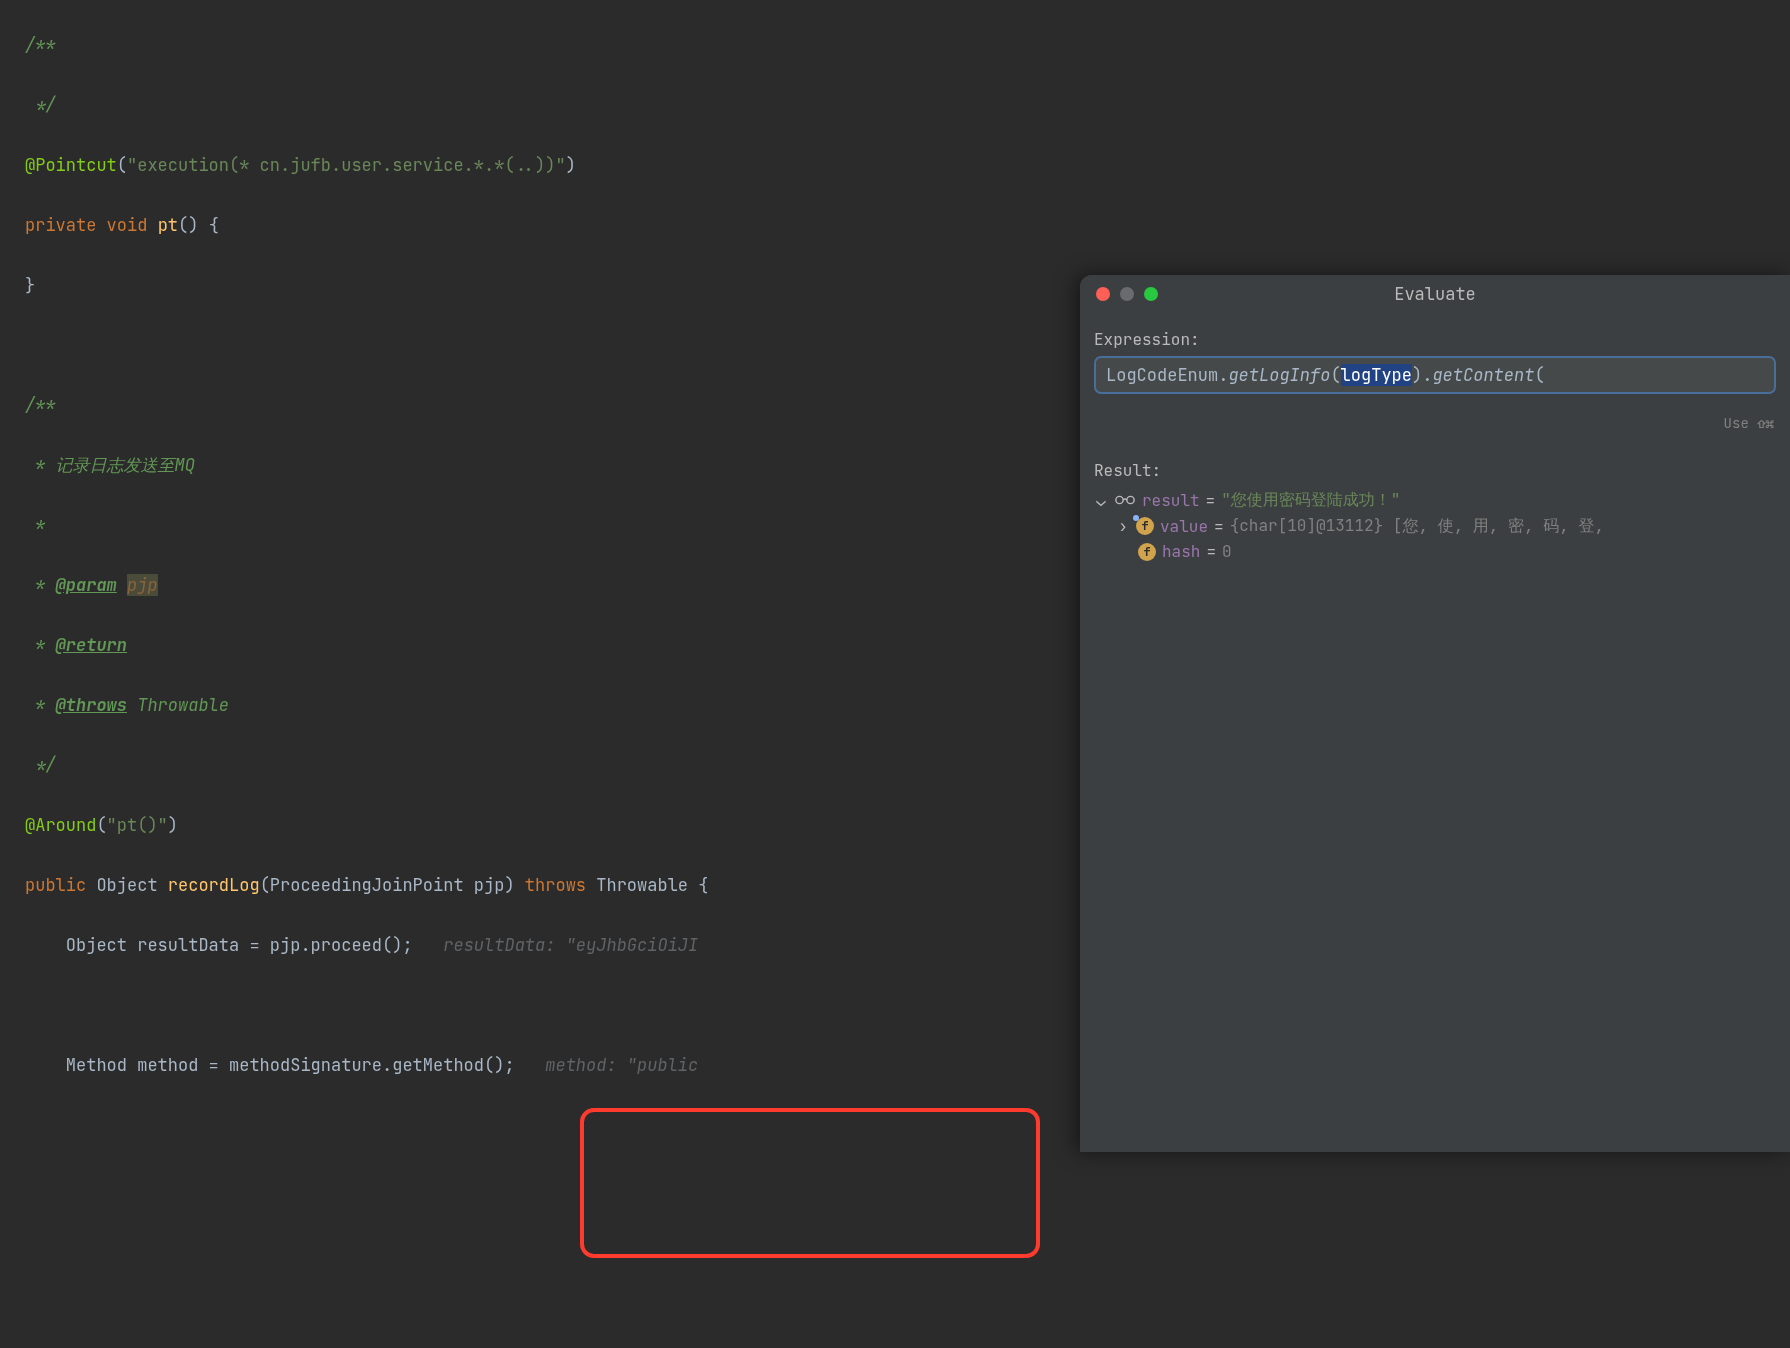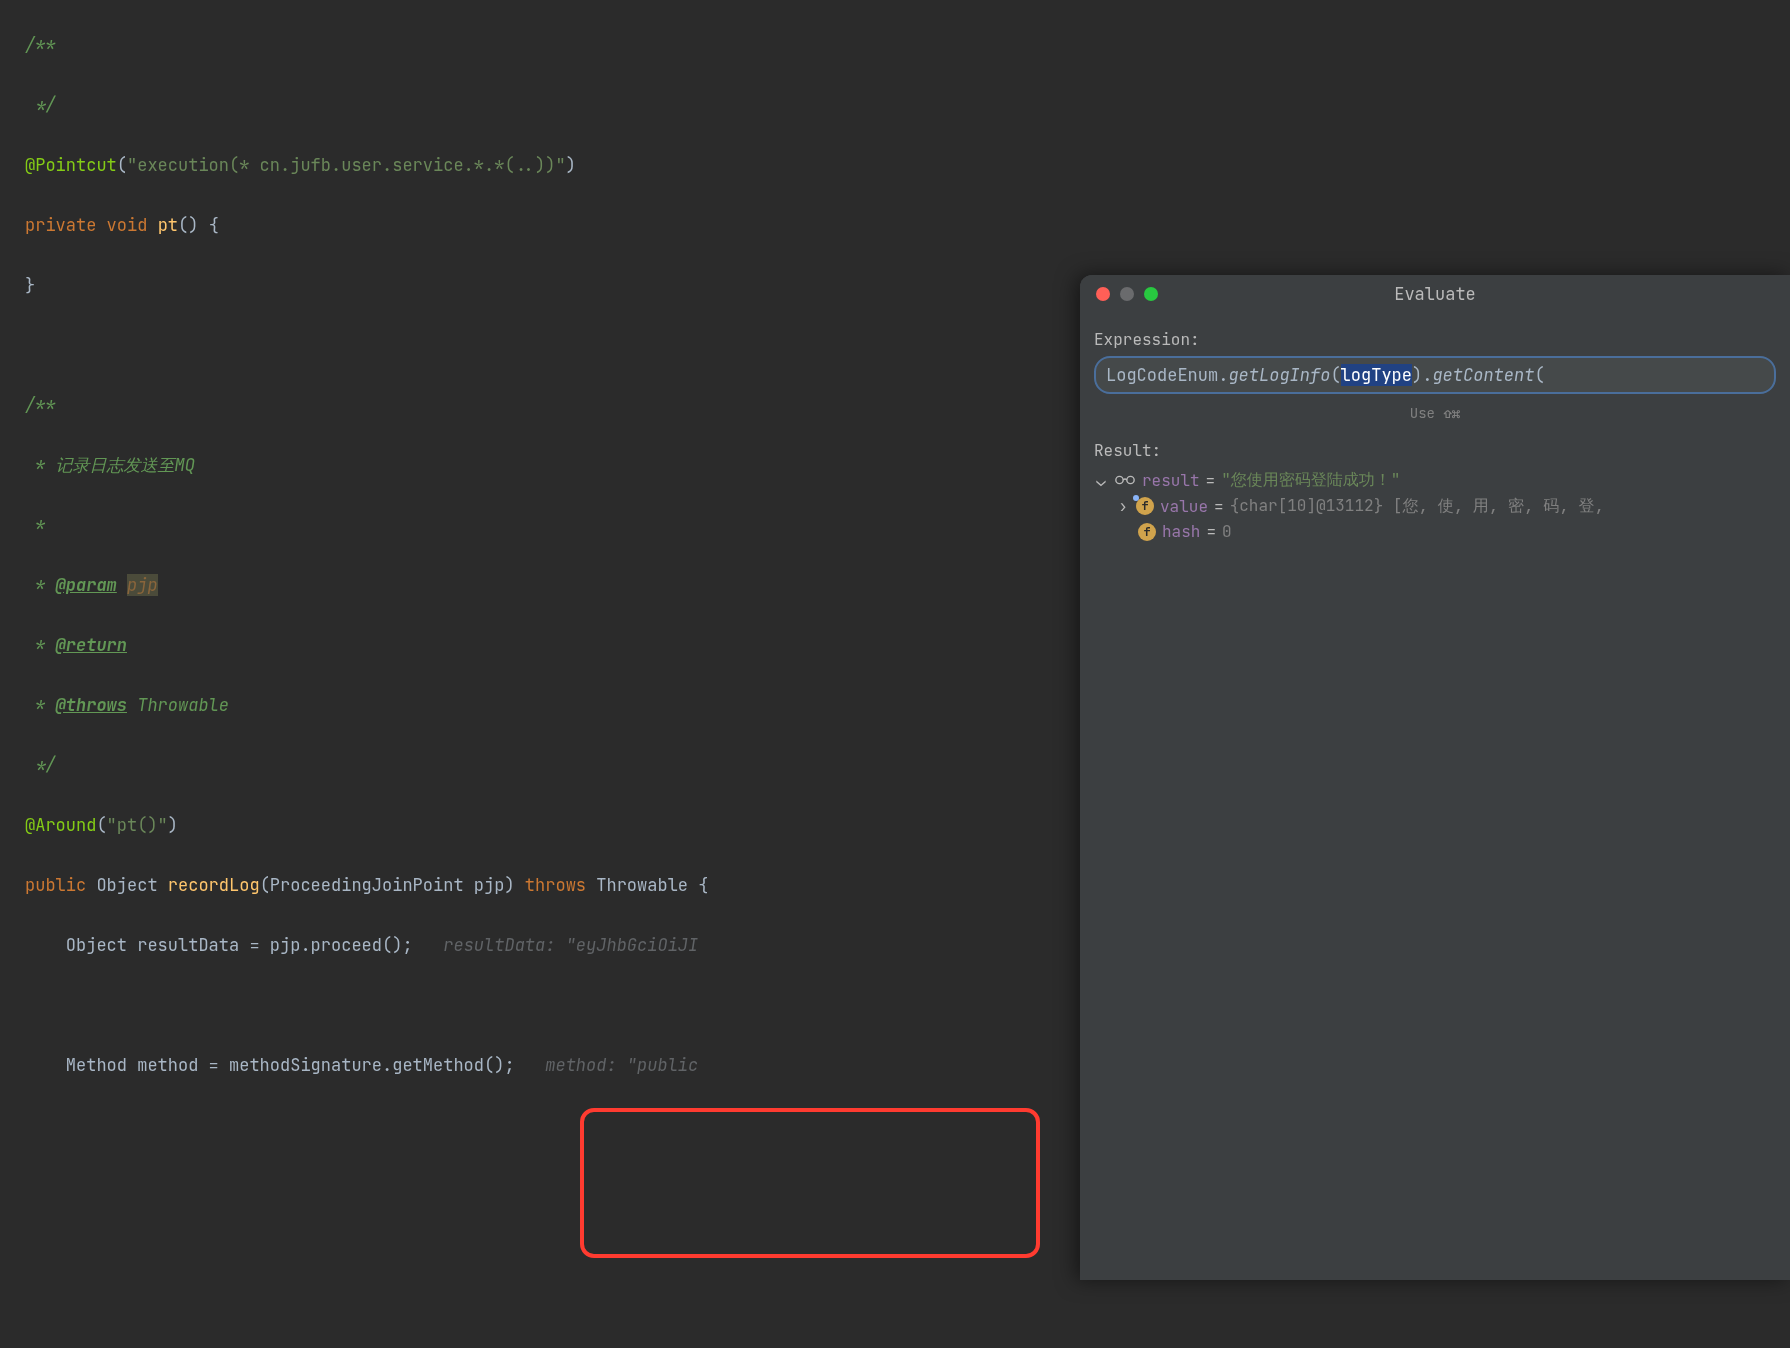--- a/index.html
+++ b/index.html
@@ -44,21 +44,21 @@
   width: 460px;
   height: 150px;
   pointer-events: none;
 }
 
 .evaluate-window {
   position: absolute;
   top: 275px;
   left: 1080px;
   width: 710px;
-  height: 1005px;
+  height: 877px;
   background: #3c3f41;
   border-top-left-radius: 12px;
   box-shadow: -4px 0 20px rgba(0,0,0,0.5);
   overflow: hidden;
 }
 .eval-titlebar {
   height: 38px;
   display: flex;
   align-items: center;
   position: relative;
@@ -79,31 +79,31 @@
   left: 50%;
   transform: translateX(-50%);
   color: #bababa;
   font-size: 17px;
 }
 .eval-body { padding: 8px 14px; color: #bababa; }
 .eval-label { font-size: 16px; color: #bababa; margin-bottom: 6px; margin-top: 8px; }
 .eval-expr {
   background: #45494a;
   border: 2px solid #4a6e9b;
-  border-radius: 16px;
+  border-radius: 7px;
   padding: 6px 10px;
   font-family: inherit;
   font-size: 17px;
   color: #a9b7c6;
   white-space: pre;
 }
 .expr-call { color: #a9b7c6; }
 .expr-method { color: #a9b7c6; font-style: italic; }
 .expr-param-sel { background: #214283; color: #ffffff; }
-.eval-hint { text-align: center; color: #808080; font-size: 14px; padding: 10px 2px; }
+.eval-hint { text-align: right; color: #808080; font-size: 14px; padding: 20px 2px; }
 .result-tree { margin-top: 6px; font-size: 16px; }
 .tree-row { display: flex; align-items: center; gap: 6px; padding: 2px 0; }
 .chevron { width: 14px; display: inline-block; text-align: center; color: #bababa; }
 .tree-indent-1 { padding-left: 22px; }
 .tree-indent-2 { padding-left: 44px; }
 .result-name { color: #9876aa; }
 .result-eq { color: #bababa; }
 .result-string { color: #6a8759; }
 .result-grey { color: #808080; }
 .icon-glasses {

